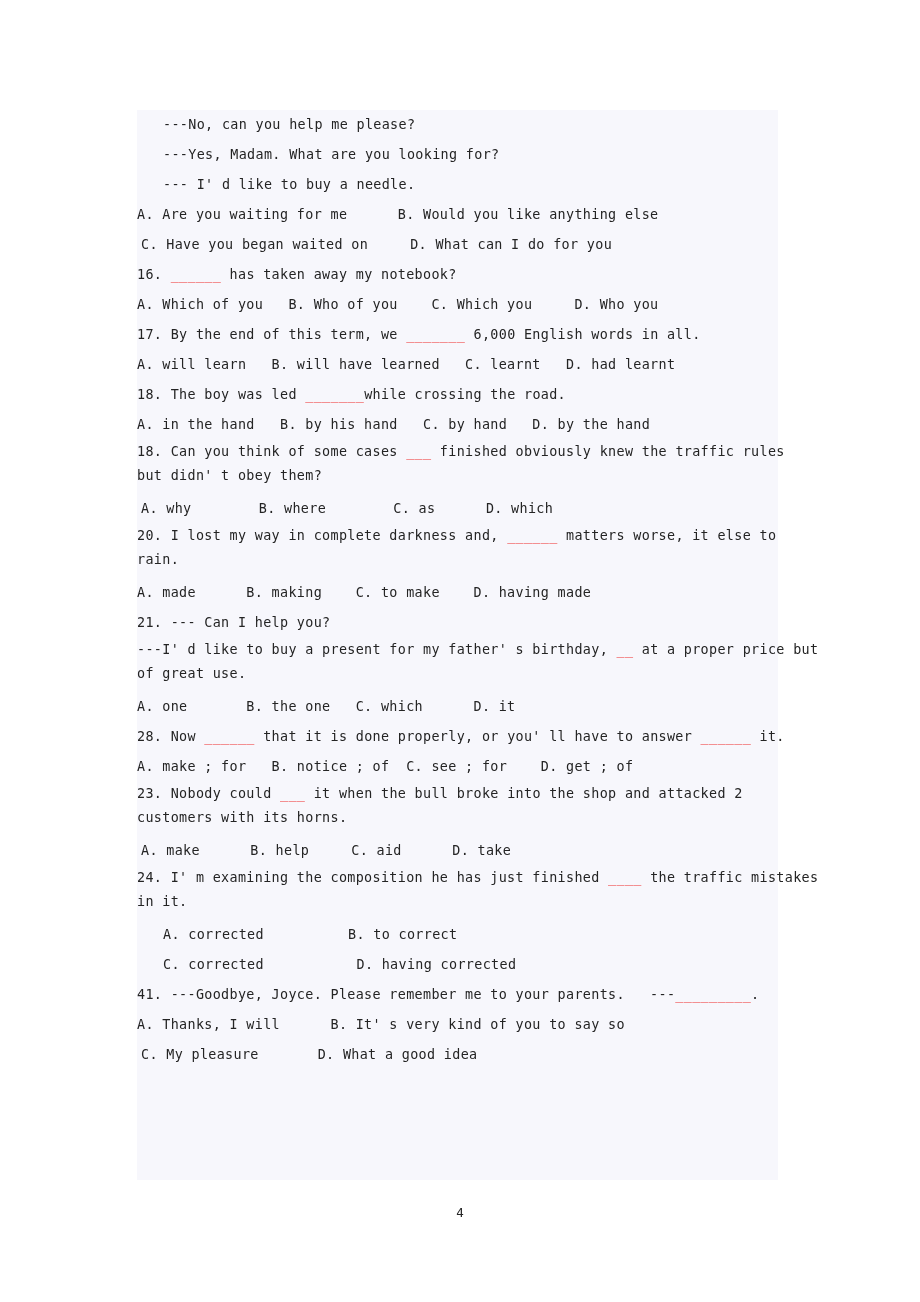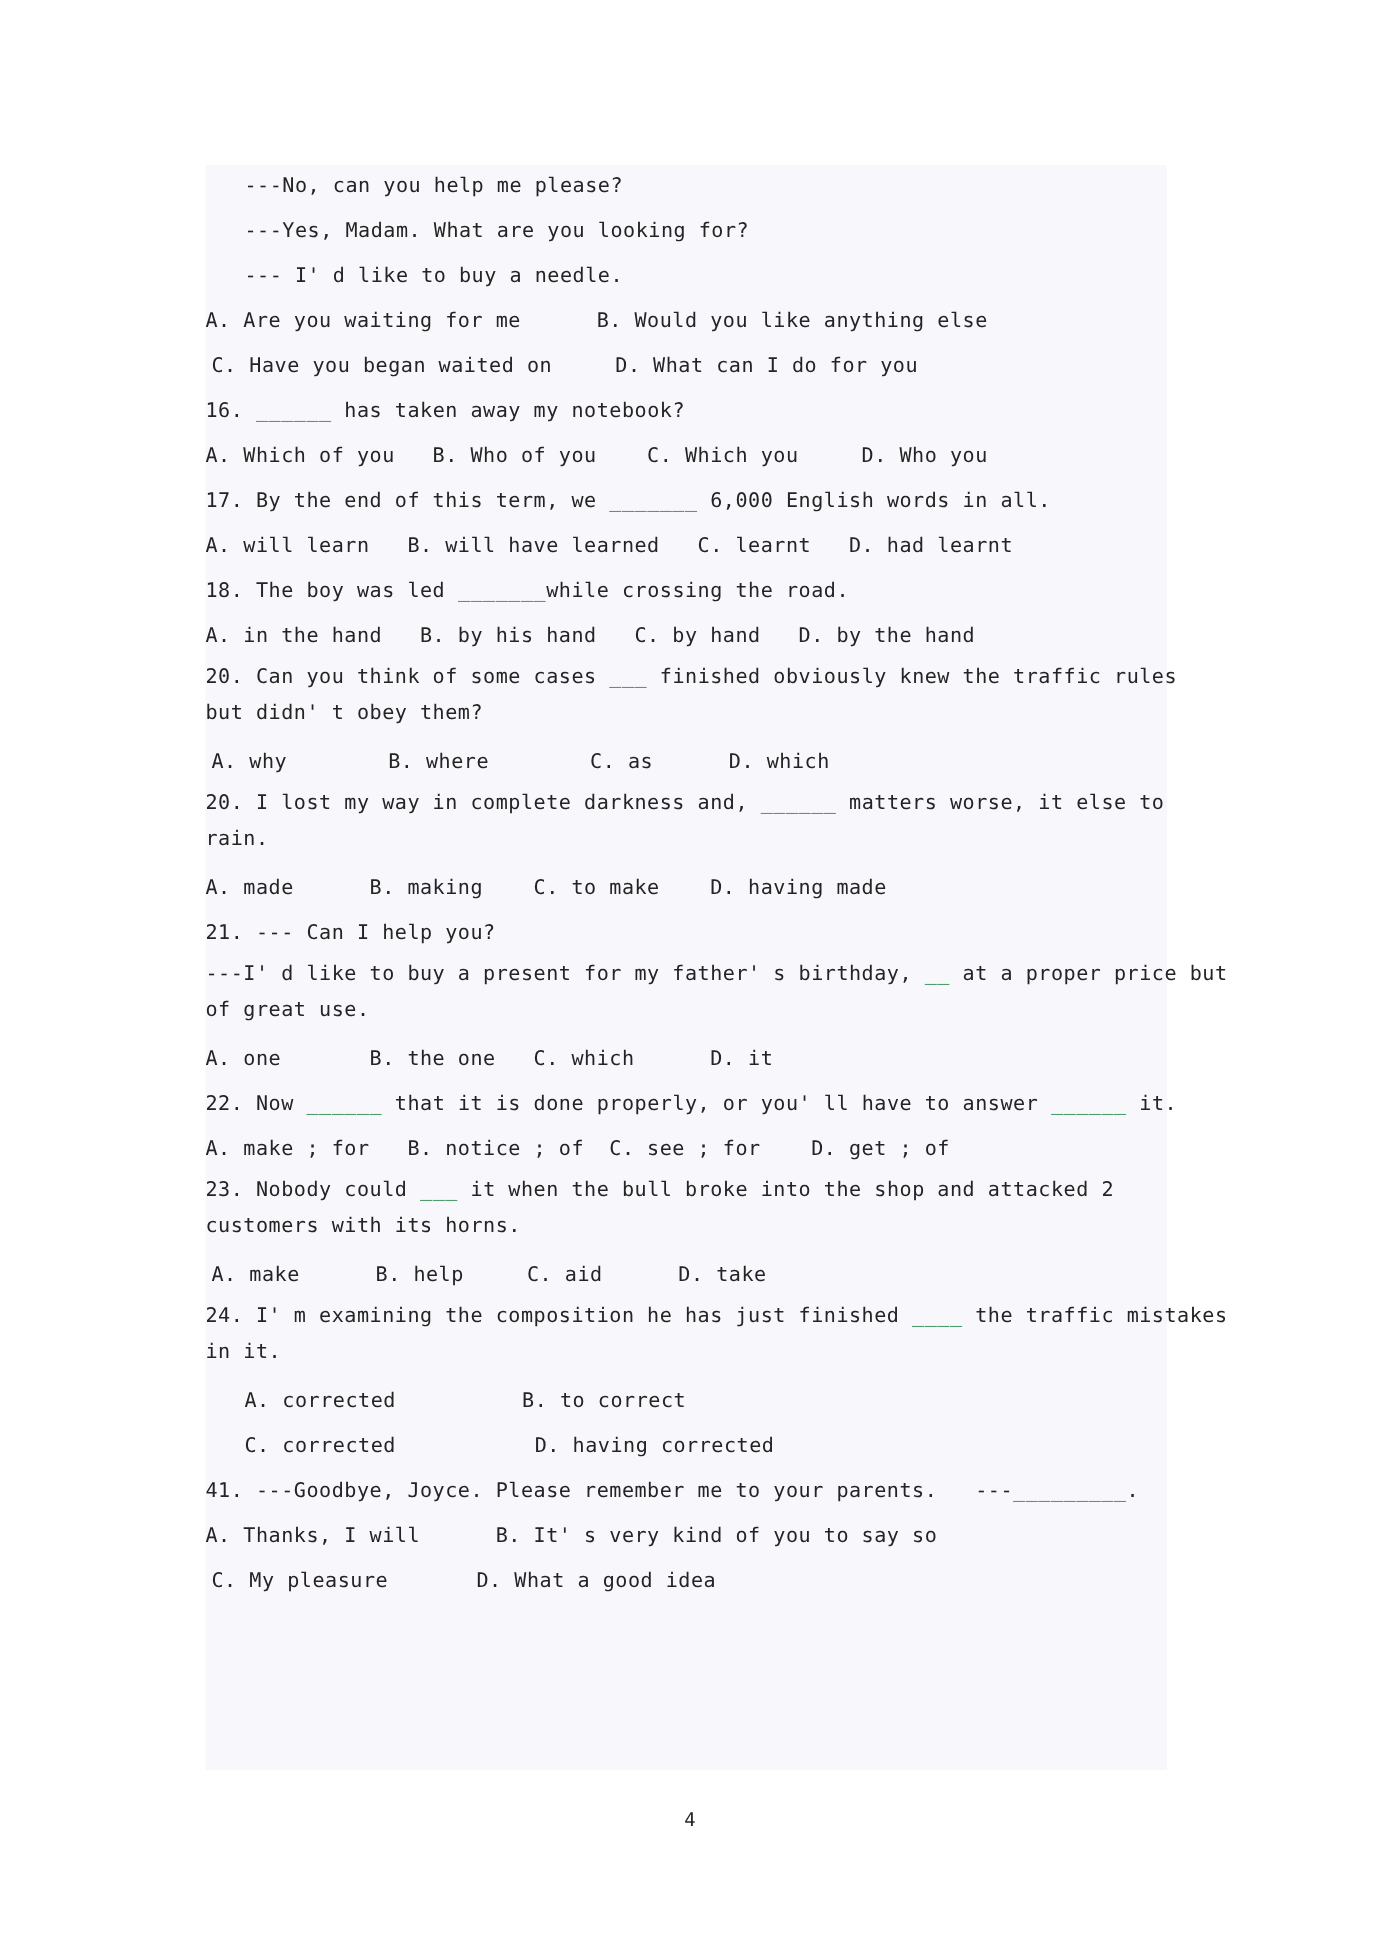--- a/index.html
+++ b/index.html
@@ -52,21 +52,21 @@
     display: block;
   }
 
   
   .ind-0  { padding-left: 0px; }
   .ind-1  { padding-left: 4px; }
   .ind-3  { padding-left: 26px; }
 
   
   .blank {
-    color: #15803d;
+    color: #ef4444;
     letter-spacing: 0.35px;
   }
 
   
   #page-number {
     position: absolute;
     left: 0;
     top: 1205px;
     width: 920px;
     text-align: center;
@@ -85,28 +85,28 @@
     <div class="line ind-3"><span>---Yes, Madam. What are you looking for?</span></div>
     <div class="line ind-3"><span>--- I' d like to buy a needle.</span></div>
     <div class="line ind-0"><span>A. Are you waiting for me      B. Would you like anything else</span></div>
     <div class="line ind-1"><span>C. Have you began waited on     D. What can I do for you</span></div>
     <div class="line ind-0"><span>16. </span><span class="blank">______</span><span> has taken away my notebook?</span></div>
     <div class="line ind-0"><span>A. Which of you   B. Who of you    C. Which you     D. Who you</span></div>
     <div class="line ind-0"><span>17. By the end of this term, we </span><span class="blank">_______</span><span> 6,000 English words in all.</span></div>
     <div class="line ind-0"><span>A. will learn   B. will have learned   C. learnt   D. had learnt</span></div>
     <div class="line ind-0"><span>18. The boy was led </span><span class="blank">_______</span><span>while crossing the road.</span></div>
     <div class="line ind-0"><span>A. in the hand   B. by his hand   C. by hand   D. by the hand</span></div>
-    <div class="line ind-0 wrap"><span>20. Can you think of some cases </span><span class="blank">___</span><span> finished obviously knew the traffic rules</span><span class="cont">but didn' t obey them?</span></div>
+    <div class="line ind-0 wrap"><span>18. Can you think of some cases </span><span class="blank">___</span><span> finished obviously knew the traffic rules</span><span class="cont">but didn' t obey them?</span></div>
     <div class="line ind-1"><span>A. why        B. where        C. as      D. which</span></div>
     <div class="line ind-0 wrap"><span>20. I lost my way in complete darkness and, </span><span class="blank">______</span><span> matters worse, it else to</span><span class="cont">rain.</span></div>
     <div class="line ind-0"><span>A. made      B. making    C. to make    D. having made</span></div>
     <div class="line ind-0"><span>21. --- Can I help you?</span></div>
     <div class="line ind-0 wrap"><span>---I' d like to buy a present for my father' s birthday, </span><span class="blank">__</span><span> at a proper price but</span><span class="cont">of great use.</span></div>
     <div class="line ind-0"><span>A. one       B. the one   C. which      D. it</span></div>
-    <div class="line ind-0"><span>22. Now </span><span class="blank">______</span><span> that it is done properly, or you' ll have to answer </span><span class="blank">______</span><span> it.</span></div>
+    <div class="line ind-0"><span>28. Now </span><span class="blank">______</span><span> that it is done properly, or you' ll have to answer </span><span class="blank">______</span><span> it.</span></div>
     <div class="line ind-0"><span>A. make ; for   B. notice ; of  C. see ; for    D. get ; of</span></div>
     <div class="line ind-0 wrap"><span>23. Nobody could </span><span class="blank">___</span><span> it when the bull broke into the shop and attacked 2</span><span class="cont">customers with its horns.</span></div>
     <div class="line ind-1"><span>A. make      B. help     C. aid      D. take</span></div>
     <div class="line ind-0 wrap"><span>24. I' m examining the composition he has just finished </span><span class="blank">____</span><span> the traffic mistakes</span><span class="cont">in it.</span></div>
     <div class="line ind-3"><span>A. corrected          B. to correct</span></div>
     <div class="line ind-3"><span>C. corrected           D. having corrected</span></div>
     <div class="line ind-0"><span>41. ---Goodbye, Joyce. Please remember me to your parents.   ---</span><span class="blank">_________</span><span>.</span></div>
     <div class="line ind-0"><span>A. Thanks, I will      B. It' s very kind of you to say so</span></div>
     <div class="line ind-1"><span>C. My pleasure       D. What a good idea</span></div>
   </div>

